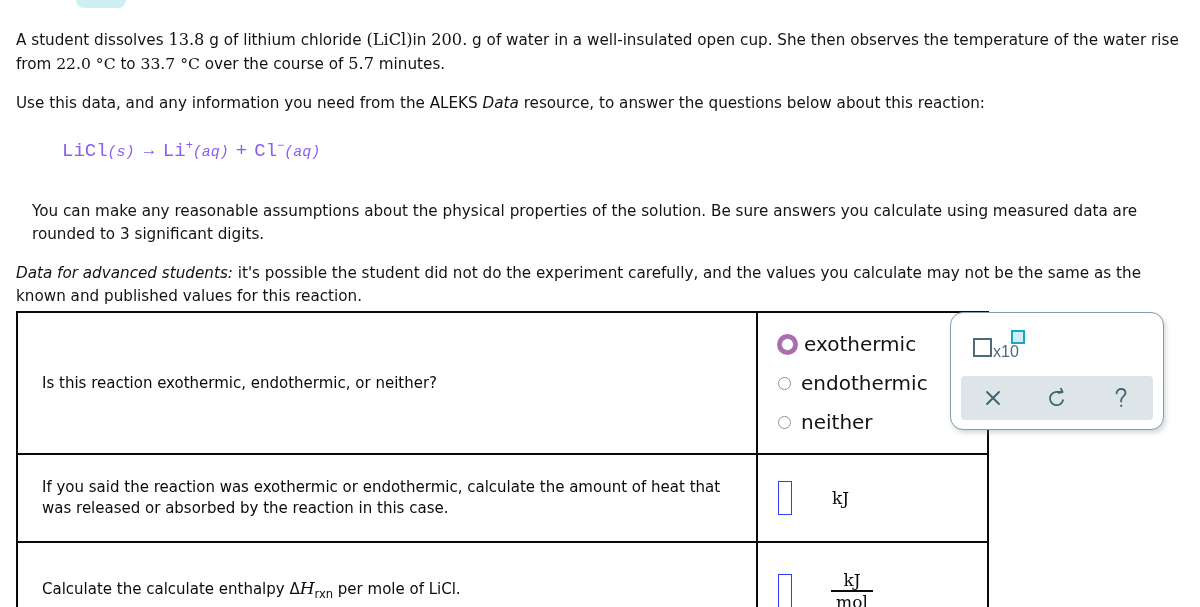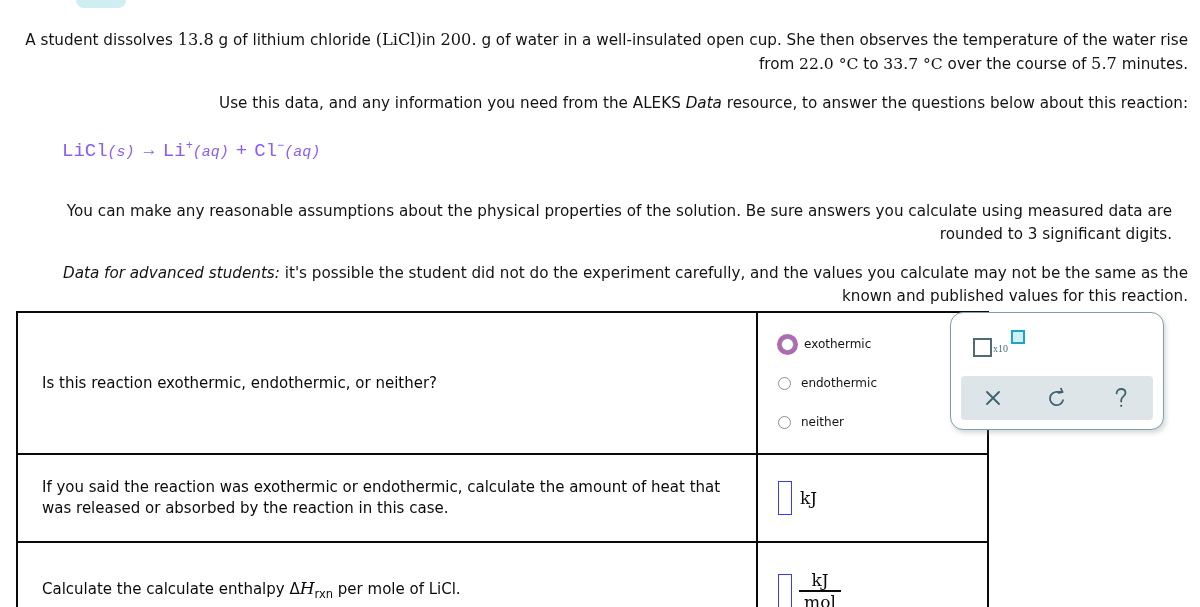--- a/index.html
+++ b/index.html
@@ -27,21 +27,20 @@
     background: #cfeef2;
     border-radius: 8px;
   }
 
   
   .prose {
     position: absolute;
     left: 16px;
     top: 28px;
     width: 1172px;
-    text-align: right;
   }
   .para {
     font-size: 15.2px;
     line-height: 23px;
     margin: 0 0 0 0;
     color: #131313;
   }
   .para + .para { margin-top: 16px; }
   .para.tight { margin-top: 14px; }
 
@@ -103,21 +102,21 @@
   }
   .row1 .qcell, .row1 .acell { height: 120px; }
   .row2 .qcell, .row2 .acell { height: 66px; }
   .row3 .qcell, .row3 .acell { height: 76px; }
 
   
   .opt {
     display: flex;
     align-items: center;
     height: 39px;
-    font-size: 12px;
+    font-size: 20px;
     color: #131313;
   }
   .radio {
     width: 13px;
     height: 13px;
     border-radius: 50%;
     border: 1.6px solid #8f8f8f;
     background: #fff;
     box-sizing: border-box;
     margin-right: 10px;
@@ -126,20 +125,21 @@
   .radio.focused {
     border-color: #8f8f8f;
     box-shadow: 0 0 0 4px #b06ab5;
   }
   .opt.first { margin-left: 3px; }
 
   
   .ansline {
     display: flex;
     align-items: center;
+    gap: 32px;
   }
   .mathbox {
     width: 14px;
     height: 34px;
     border: 1.8px solid #3a3afa;
     background: #fff;
     box-sizing: border-box;
     flex: none;
   }
   .unit {
@@ -211,23 +211,23 @@
     width: 19px;
     height: 19px;
     border: 2px solid #4d6c78;
     background: #fff;
     box-sizing: border-box;
   }
   .sci-x10 {
     position: absolute;
     left: 20px;
     top: 13px;
-    font-size: 10px;
+    font-size: 16px;
     color: #4d6c78;
-    font-family: Liberation Serif, serif;
+    font-family: Liberation Sans, sans-serif;
   }
   .sci-exp {
     position: absolute;
     left: 38px;
     top: 0px;
     width: 14px;
     height: 14px;
     border: 2px solid #1ba7c4;
     background: #cfeef5;
     box-sizing: border-box;

